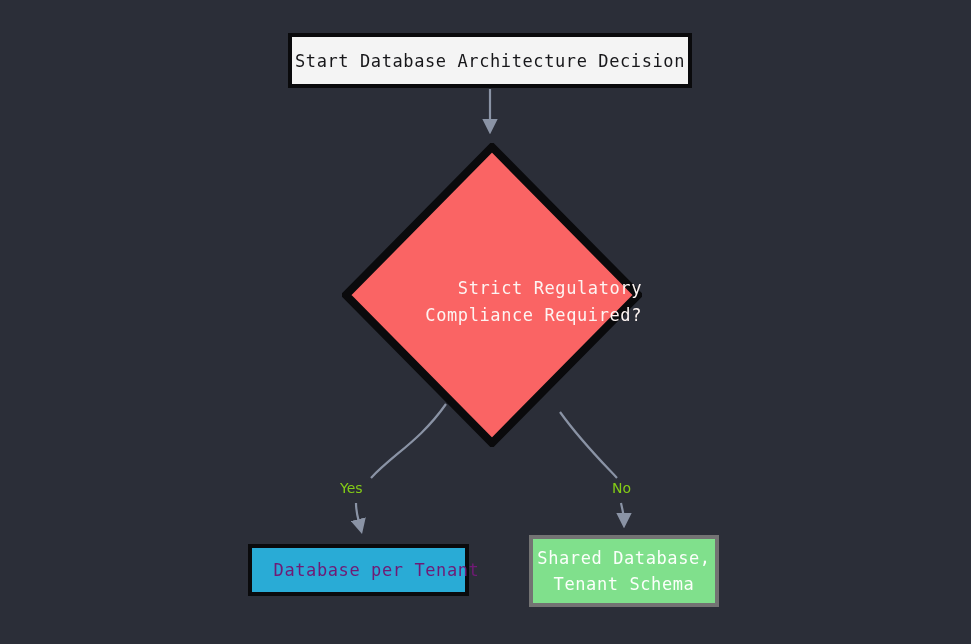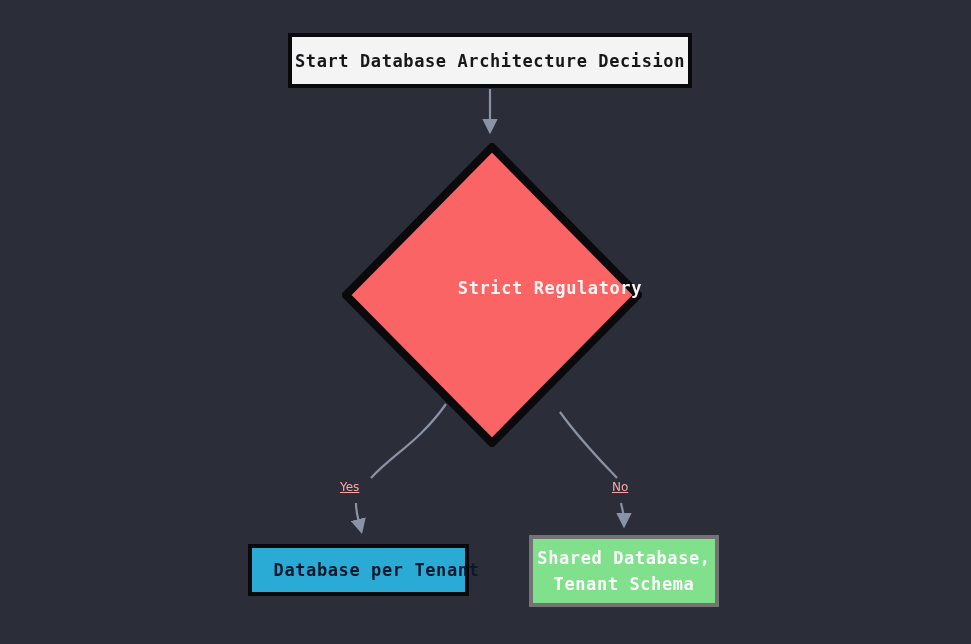--- a/index.html
+++ b/index.html
@@ -23,21 +23,20 @@
   }
 
   .node {
     position: absolute;
     box-sizing: border-box;
     display: flex;
     align-items: center;
     justify-content: center;
     text-align: center;
     white-space: pre;
-    font-weight: bold;
   }
 
   
   #node-start {
     left: 288px;
     top: 33px;
     width: 404px;
     height: 55px;
     background: #f4f4f4;
     border: 4px solid #0a0a0c;
@@ -73,21 +72,21 @@
   }
 
   
   #node-db-per-tenant {
     left: 248px;
     top: 544px;
     width: 221px;
     height: 52px;
     background: #29abd6;
     border: 4px solid #0a0a0c;
-    color: #0f172a;
+    color: #701a75;
     font-size: 17px;
     letter-spacing: 0.6px;
     padding-left: 36px;
   }
 
   
   #node-shared-schema {
     left: 529px;
     top: 535px;
     width: 190px;
@@ -96,25 +95,24 @@
     border: 4px solid #737373;
     color: #fbfffb;
     font-size: 17px;
     line-height: 26px;
     letter-spacing: 0.6px;
   }
 
   
   .edge-label {
     position: absolute;
-    color: #fca5a5;
+    color: #84cc16;
     font-family: "DejaVu Sans", sans-serif;
-    font-size: 12px;
+    font-size: 14px;
     white-space: pre;
-    text-decoration: underline;
   }
   #edge-label-yes { left: 340px; top: 480px; }
   #edge-label-no  { left: 612px; top: 480px; text-align: center; }
 </style>
 </head>
 <body>
 
 <svg id="canvas" viewBox="0 0 971 644" xmlns="http://www.w3.org/2000/svg">
   <defs>
     <marker id="arrowhead" markerWidth="7" markerHeight="7" refX="3.2" refY="3.5" orient="auto" markerUnits="strokeWidth">
@@ -136,21 +134,21 @@
     <path d="M 621 503 C 623 512, 624 516, 624 520" stroke="#8a93a5" stroke-width="2.2" fill="none" marker-end="url(#arrowhead)"></path>
   </g>
 </svg>
 
 <div class="node" id="node-start">Start Database Architecture Decision</div>
 
 <div class="node" id="node-decision">
   <svg class="diamond-shape" viewBox="0 0 300 304" xmlns="http://www.w3.org/2000/svg" preserveAspectRatio="none">
     <polygon points="150,4 296,152 150,300 4,152" fill="#fa6464" stroke="#0a0a0c" stroke-width="8"></polygon>
   </svg>
-  <div class="diamond-label"><span>Strict Regulatory</span><br></div>
+  <div class="diamond-label"><span>Strict Regulatory</span><br><span>Compliance Required?</span></div>
 </div>
 
 <div class="node" id="node-db-per-tenant">Database per Tenant</div>
 
 <div class="node" id="node-shared-schema">
   <div><span>Shared Database,</span><br><span>Tenant Schema</span></div>
 </div>
 
 <div class="edge-label" id="edge-label-yes">Yes</div>
 

